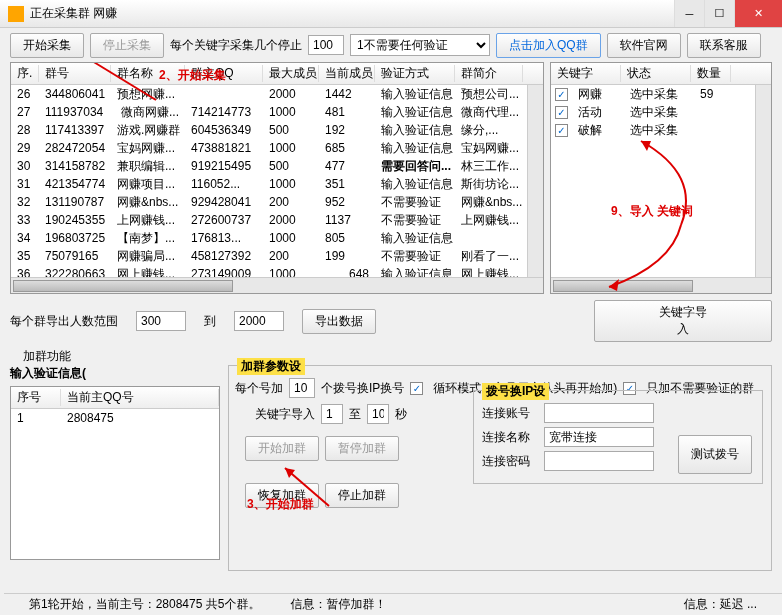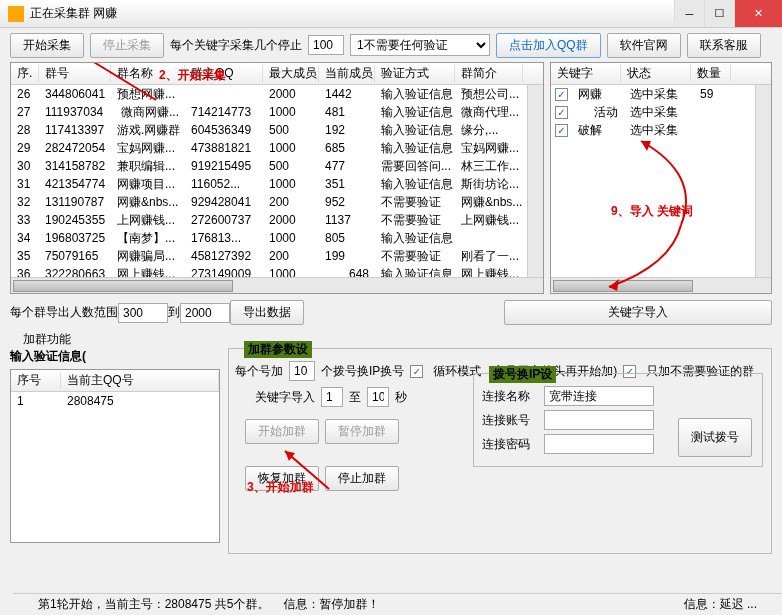--- a/index.html
+++ b/index.html
@@ -23,32 +23,32 @@
 .tb{overflow:auto;height:192px}
 .tr{display:flex;height:18px;align-items:center}
 .td{padding:0 6px;white-space:nowrap;overflow:hidden}
 .hscroll{position:absolute;bottom:0;left:0;right:0;height:16px;background:#e8e8e8;border-top:1px solid #ccc;display:flex;align-items:center}
 .hscroll-track{flex:1;position:relative;height:14px}
 .hscroll-thumb{position:absolute;height:12px;background:linear-gradient(#ddd,#bbb);border:1px solid #999;top:1px}
 .vscroll{position:absolute;right:0;top:22px;bottom:16px;width:16px;background:#e8e8e8;border-left:1px solid #ccc}
 .chk{width:13px;height:13px;border:1px solid #888;display:inline-flex;align-items:center;justify-content:center;font-size:10px;color:#0066cc;margin-right:4px;background:#fff}
 .redtxt{color:#d00;font-weight:bold;position:absolute}
 .arrow{position:absolute;pointer-events:none}
-.exportrow{padding:6px 10px;display:flex;align-items:center;gap:0}
+.exportrow{padding:6px 10px;display:flex;align-items:center;gap:18px}
 .kwbtn{flex:1;margin-left:200px}
-.gbtitle{position:absolute;top:-8px;left:15px;background:#4d7c0f;padding:0 4px}
+.gbtitle{position:absolute;top:-8px;left:8px;background:#fde047;padding:0 4px}
 .lower{display:flex;gap:8px;padding:0 10px}
 .lower-left{flex:0 0 210px}
 .lower-right{flex:1}
 .qqtbl{border:1px solid #999;background:#fff;height:174px;margin-top:4px}
 .paramsbox{border:1px solid #bbb;padding:6px;position:relative;height:206px}
 .prow{display:flex;align-items:center;gap:6px;margin:6px 0}
 .ipbox{border:1px solid #bbb;position:absolute;right:8px;top:24px;width:290px;padding:8px}
 .iprow{display:flex;align-items:center;gap:6px;margin:4px 0}
-.statusbar{height:22px;background:#f0f0f0;border-top:1px solid #ccc;display:flex;align-items:center;padding:0 25px;gap:14px;position:absolute;bottom:0;left:13px;right:0}
+.statusbar{height:22px;background:#f0f0f0;border-top:1px solid #ccc;display:flex;align-items:center;padding:0 25px;gap:30px;position:absolute;bottom:0;left:4px;right:0}
 </style>
 </head>
 <body>
 
 <div class="titlebar">
   <div class="titlebar-icon"></div>
   <div class="titlebar-text">正在采集群 网赚</div>
   <div class="titlebar-btns">
     <div class="tb-btn tb-min">─</div>
     <div class="tb-btn tb-max">☐</div>
@@ -120,21 +120,21 @@
           <div class="td" style="width: 80px;">输入验证信息</div>
           <div class="td" style="width: 68px;">宝妈网赚...</div>
         </div>
         <div class="tr">
           <div class="td" style="width: 28px;">30</div>
           <div class="td" style="width: 72px;">314158782</div>
           <div class="td" style="width: 74px;">兼职编辑...</div>
           <div class="td" style="width: 78px;">919215495</div>
           <div class="td" style="width: 56px;">500</div>
           <div class="td" style="width: 56px;">477</div>
-          <div class="td" style="width: 80px;">需要回答问...</div>
+          <div class="td" style="width: 80px; font-weight: bold;">需要回答问...</div>
           <div class="td" style="width: 68px;">林三工作...</div>
         </div>
         <div class="tr">
           <div class="td" style="width: 28px;">31</div>
           <div class="td" style="width: 72px;">421354774</div>
           <div class="td" style="width: 74px;">网赚项目...</div>
           <div class="td" style="width: 78px;">116052...</div>
           <div class="td" style="width: 56px;">1000</div>
           <div class="td" style="width: 56px;">351</div>
           <div class="td" style="width: 80px;">输入验证信息</div>
@@ -211,21 +211,21 @@
       </div>
     <div class="tb" id="rbody">
         <div class="tr">
           <span class="chk" style="margin-left: 4px;">✓</span>
           <div class="td" style="width: 52px;">网赚</div>
           <div class="td" style="width: 70px;">选中采集</div>
           <div class="td" style="width: 40px;">59</div>
         </div>
         <div class="tr">
           <span class="chk" style="margin-left: 4px;">✓</span>
-          <div class="td" style="width: 52px; text-align: right;">活动</div>
+          <div class="td" style="width: 52px;">活动</div>
           <div class="td" style="width: 70px;">选中采集</div>
           <div class="td" style="width: 40px;"></div>
         </div>
         <div class="tr">
           <span class="chk" style="margin-left: 4px;">✓</span>
           <div class="td" style="width: 52px;">破解</div>
           <div class="td" style="width: 70px;">选中采集</div>
           <div class="td" style="width: 40px;"></div>
         </div>
       </div>
@@ -298,29 +298,29 @@
           <path d="M50 44 L6 6" stroke="#d00" stroke-width="2" fill="none"></path>
           <path d="M6 6 L16 8 L10 16 Z" fill="#d00"></path>
         </svg>
       <div class="prow" style="margin-left:10px;margin-top:22px">
         <button class="btn">恢复加群</button>
         <button class="btn">停止加群</button>
       </div>
       <div class="ipbox">
         <div class="gbtitle" style="font-weight:bold">拨号换IP设</div>
         <div class="iprow">
+            <span style="width:56px">连接账号</span>
+            <input class="inp" style="width: 110px;">
+          <button class="btn" style="position:absolute;right:10px;top:44px;padding:10px 12px">测试拨号</button>
+        </div>
+        <div class="iprow">
             <span style="width:56px">连接名称</span>
             <input class="inp" style="width: 110px;" value="宽带连接">
           </div>
         <div class="iprow">
-            <span style="width:56px">连接账号</span>
-            <input class="inp" style="width: 110px;">
-          <button class="btn" style="position:absolute;right:10px;top:44px;padding:10px 12px">测试拨号</button>
-        </div>
-        <div class="iprow">
             <span style="width:56px">连接密码</span>
             <input class="inp" style="width: 110px;">
           </div>
       </div>
     </div>
   </div>
 </div>
 
 <div class="statusbar">
   <span>第1轮开始，当前主号：2808475 共5个群。</span>

